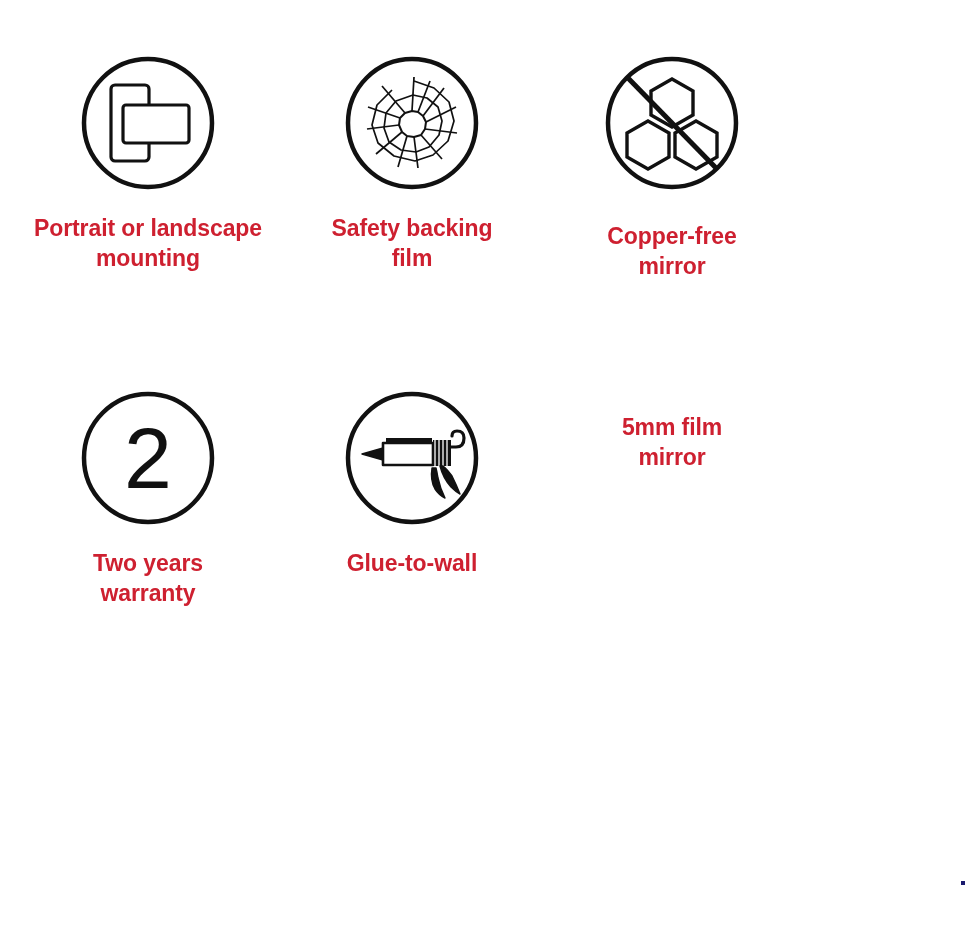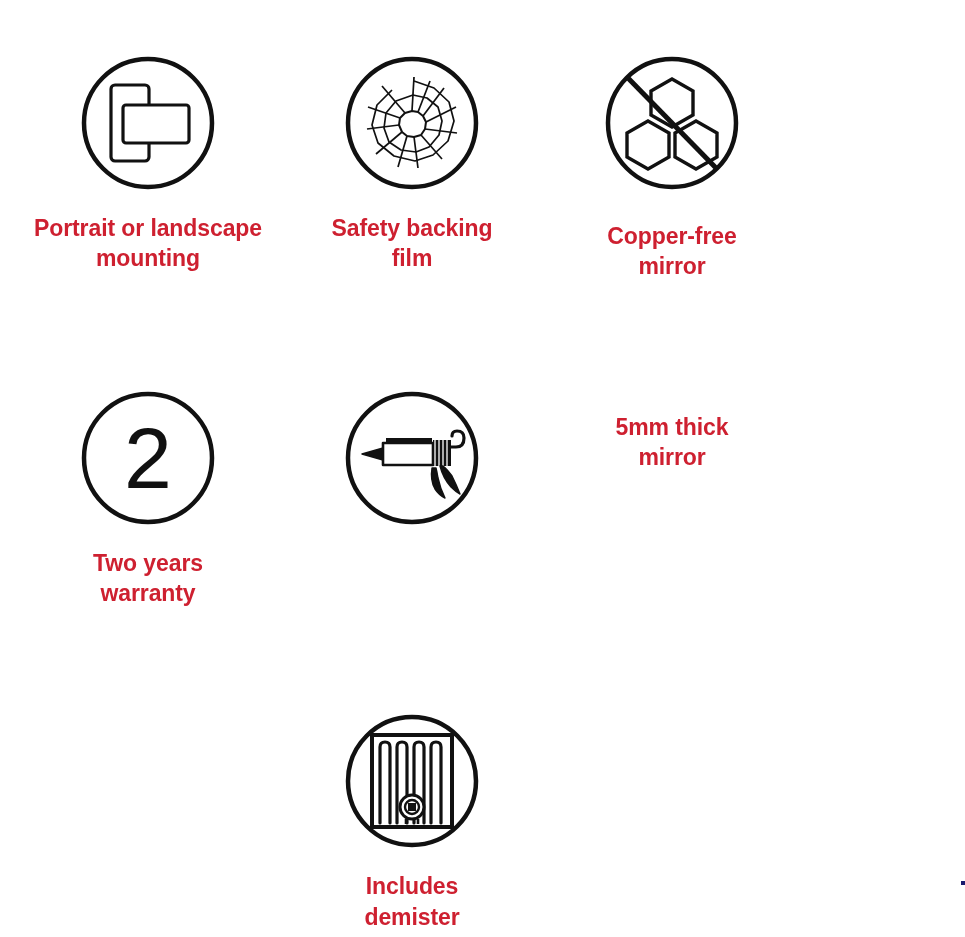--- a/index.html
+++ b/index.html
@@ -167,58 +167,34 @@
             <path d="M91 50 L91 76 M95 50 L95 76 M99 50 L99 76 M103 50 L103 76" stroke="#ffffff" stroke-width="1.3"></path>
 
             <path d="M107 57 L112 57 Q120 57 120 48 Q120 41 113 41 Q108 41 108 46" fill="none" stroke-width="3.2"></path>
 
             <path d="M96 76 Q99 88 107 97 Q112 102 116 104 Q113 96 108 86 Q103 79 99 76 Z" fill="#111111" stroke-width="1.4"></path>
 
             <path d="M88 78 Q86 90 91 99 Q95 105 101 108 Q96 98 94 88 Q93 82 92 78 Z" fill="#111111" stroke-width="1.4"></path>
           </g>
         </svg>
       </div>
+      <div class="feature-label">Glue-to-wall</div>
     </div>
 
     <div class="feature-cell col-3">
-      <div class="feature-label">5mm thick
+      <div class="feature-label">5mm film
 mirror</div>
     </div>
 
   </div>
 
   <div class="feature-row row-3">
 
     <div class="feature-cell col-1"></div>
 
-    <div class="feature-cell col-2">
-      <div class="icon-wrap">
-        <svg viewBox="0 0 136 136" width="136" height="136">
-          <circle cx="68" cy="68" r="64" fill="none" stroke="#111111" stroke-width="4.5"></circle>
-
-          <rect x="28" y="22" width="80" height="92" fill="#ffffff" stroke="#111111" stroke-width="4"></rect>
-
-          <g fill="none" stroke="#111111" stroke-width="3.2" stroke-linecap="round">
-            <path d="M36 110 L36 34 Q36 29 41 29 Q46 29 46 34 L46 110"></path>
-            <path d="M53 110 L53 34 Q53 29 58 29 Q63 29 63 34 L63 110"></path>
-            <path d="M70 110 L70 34 Q70 29 75 29 Q80 29 80 34 L80 110"></path>
-            <path d="M87 110 L87 34 Q87 29 92 29 Q97 29 97 34 L97 110"></path>
-          </g>
-
-          <g>
-            <circle cx="68" cy="94" r="12" fill="#ffffff" stroke="#111111" stroke-width="3"></circle>
-            <circle cx="68" cy="94" r="7" fill="#ffffff" stroke="#111111" stroke-width="2.4"></circle>
-            <rect x="64" y="90" width="8" height="8" fill="#111111"></rect>
-            <path d="M62 106 L62 111 M74 106 L74 111" stroke="#111111" stroke-width="2.6"></path>
-          </g>
-        </svg>
-      </div>
-      <div class="feature-label">Includes
-demister</div>
-    </div>
 
     <div class="feature-cell col-3"></div>
 
   </div>
 
   <div class="corner-dot"></div>
 
 </div>
 
 </body></html>

